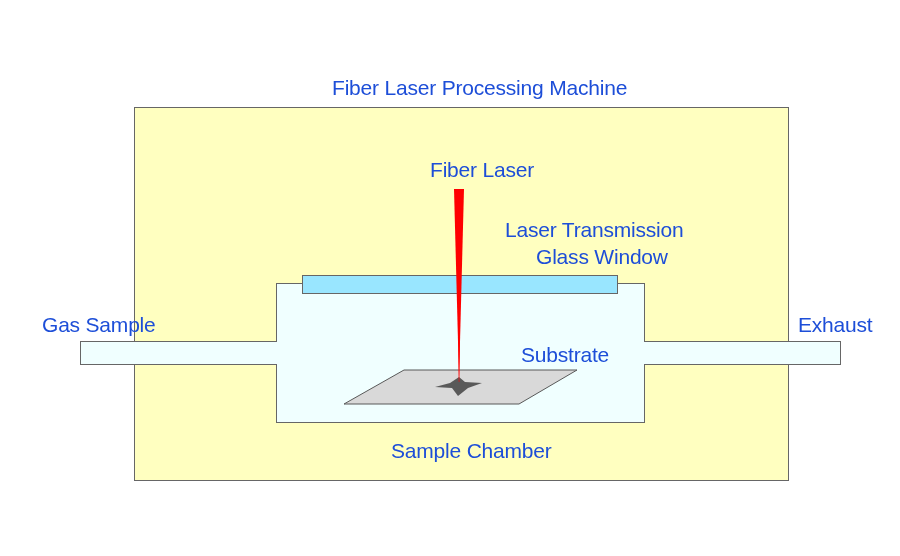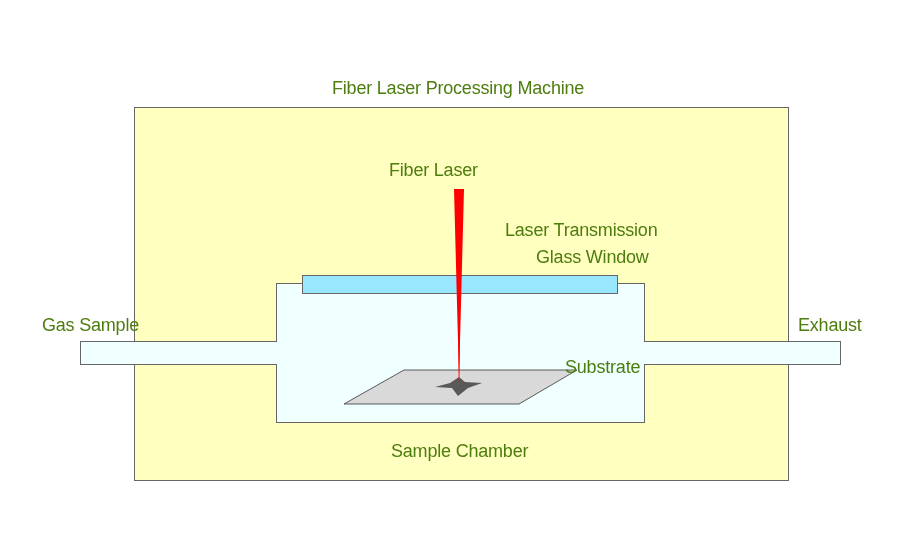--- a/index.html
+++ b/index.html
@@ -1,20 +1,20 @@
 <!DOCTYPE html>
 <html><head>
 <meta charset="utf-8">
 <style>
   html, body { margin: 0; padding: 0; background: #ffffff; }
   body { width: 900px; height: 556px; position: relative; overflow: hidden;
          font-family: "DejaVu Sans", sans-serif; }
   svg { position: absolute; left: 0; top: 0; }
-  .lbl { position: absolute; font-family: "Liberation Sans", sans-serif; font-size: 18px;
-         color: #4d7c0f; white-space: nowrap; line-height: 22px; letter-spacing: -0.2px; }
+  .lbl { position: absolute; font-family: "Liberation Sans", sans-serif; font-size: 21px;
+         color: #1d4ed8; white-space: nowrap; line-height: 22px; letter-spacing: -0.2px; }
 </style>
 </head>
 <body>
 
 <svg width="900" height="556" viewBox="0 0 900 556">
   <defs>
     <linearGradient id="beamTail" x1="0" y1="0" x2="0" y2="1">
       <stop offset="0" stop-color="#ff0000"></stop>
       <stop offset="1" stop-color="#ff0000" stop-opacity="0.35"></stop>
     </linearGradient>
@@ -34,19 +34,19 @@
 
   <polygon points="404,370 577,370 519,404 344,404" fill="#D9D9D9" stroke="#595959" stroke-width="1"></polygon>
 
   <polygon points="459,377 465,382 482,383 468,388 458,396 452,388 435,387 450,383" fill="#595959"></polygon>
 
   <polygon points="454,189 464,189 459,380" fill="#FF0000"></polygon>
   <rect x="458.3" y="340" width="1.6" height="42" fill="url(#beamTail)"></rect>
 </svg>
 
 <div class="lbl" style="left:332px; top:77px;">Fiber Laser Processing Machine</div>
-<div class="lbl" style="left:389px; top:159px;">Fiber Laser</div>
+<div class="lbl" style="left:430px; top:159px;">Fiber Laser</div>
 <div class="lbl" style="left:505px; top:219px;">Laser Transmission</div>
 <div class="lbl" style="left:536px; top:246px;">Glass Window</div>
 <div class="lbl" style="left:42px; top:314px;">Gas Sample</div>
 <div class="lbl" style="left:798px; top:314px;">Exhaust</div>
-<div class="lbl" style="left:521px; top:356px;margin-left:44px;">Substrate</div>
+<div class="lbl" style="left:521px; top:344px;">Substrate</div>
 <div class="lbl" style="left:391px; top:440px;">Sample Chamber</div>
 
 </body></html>

